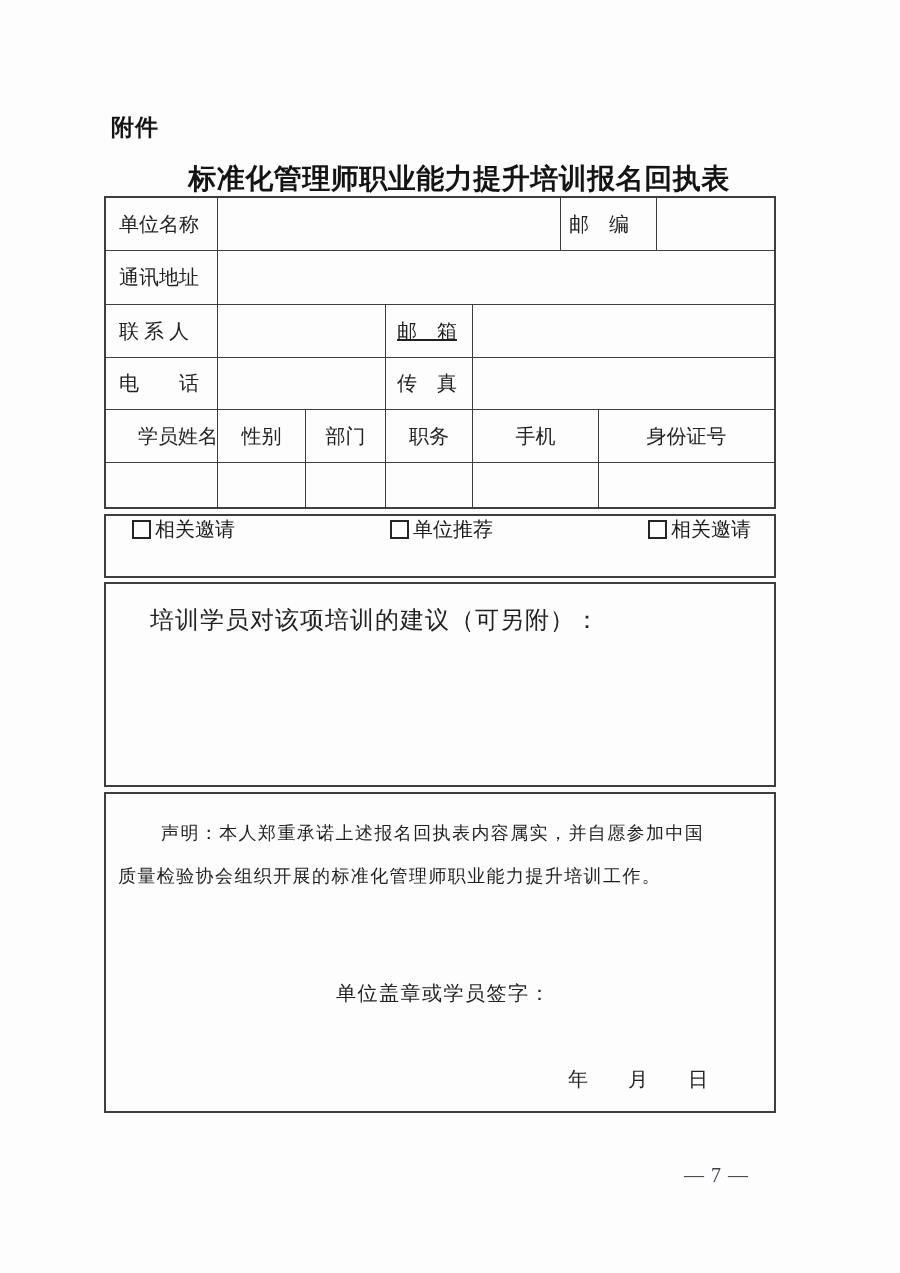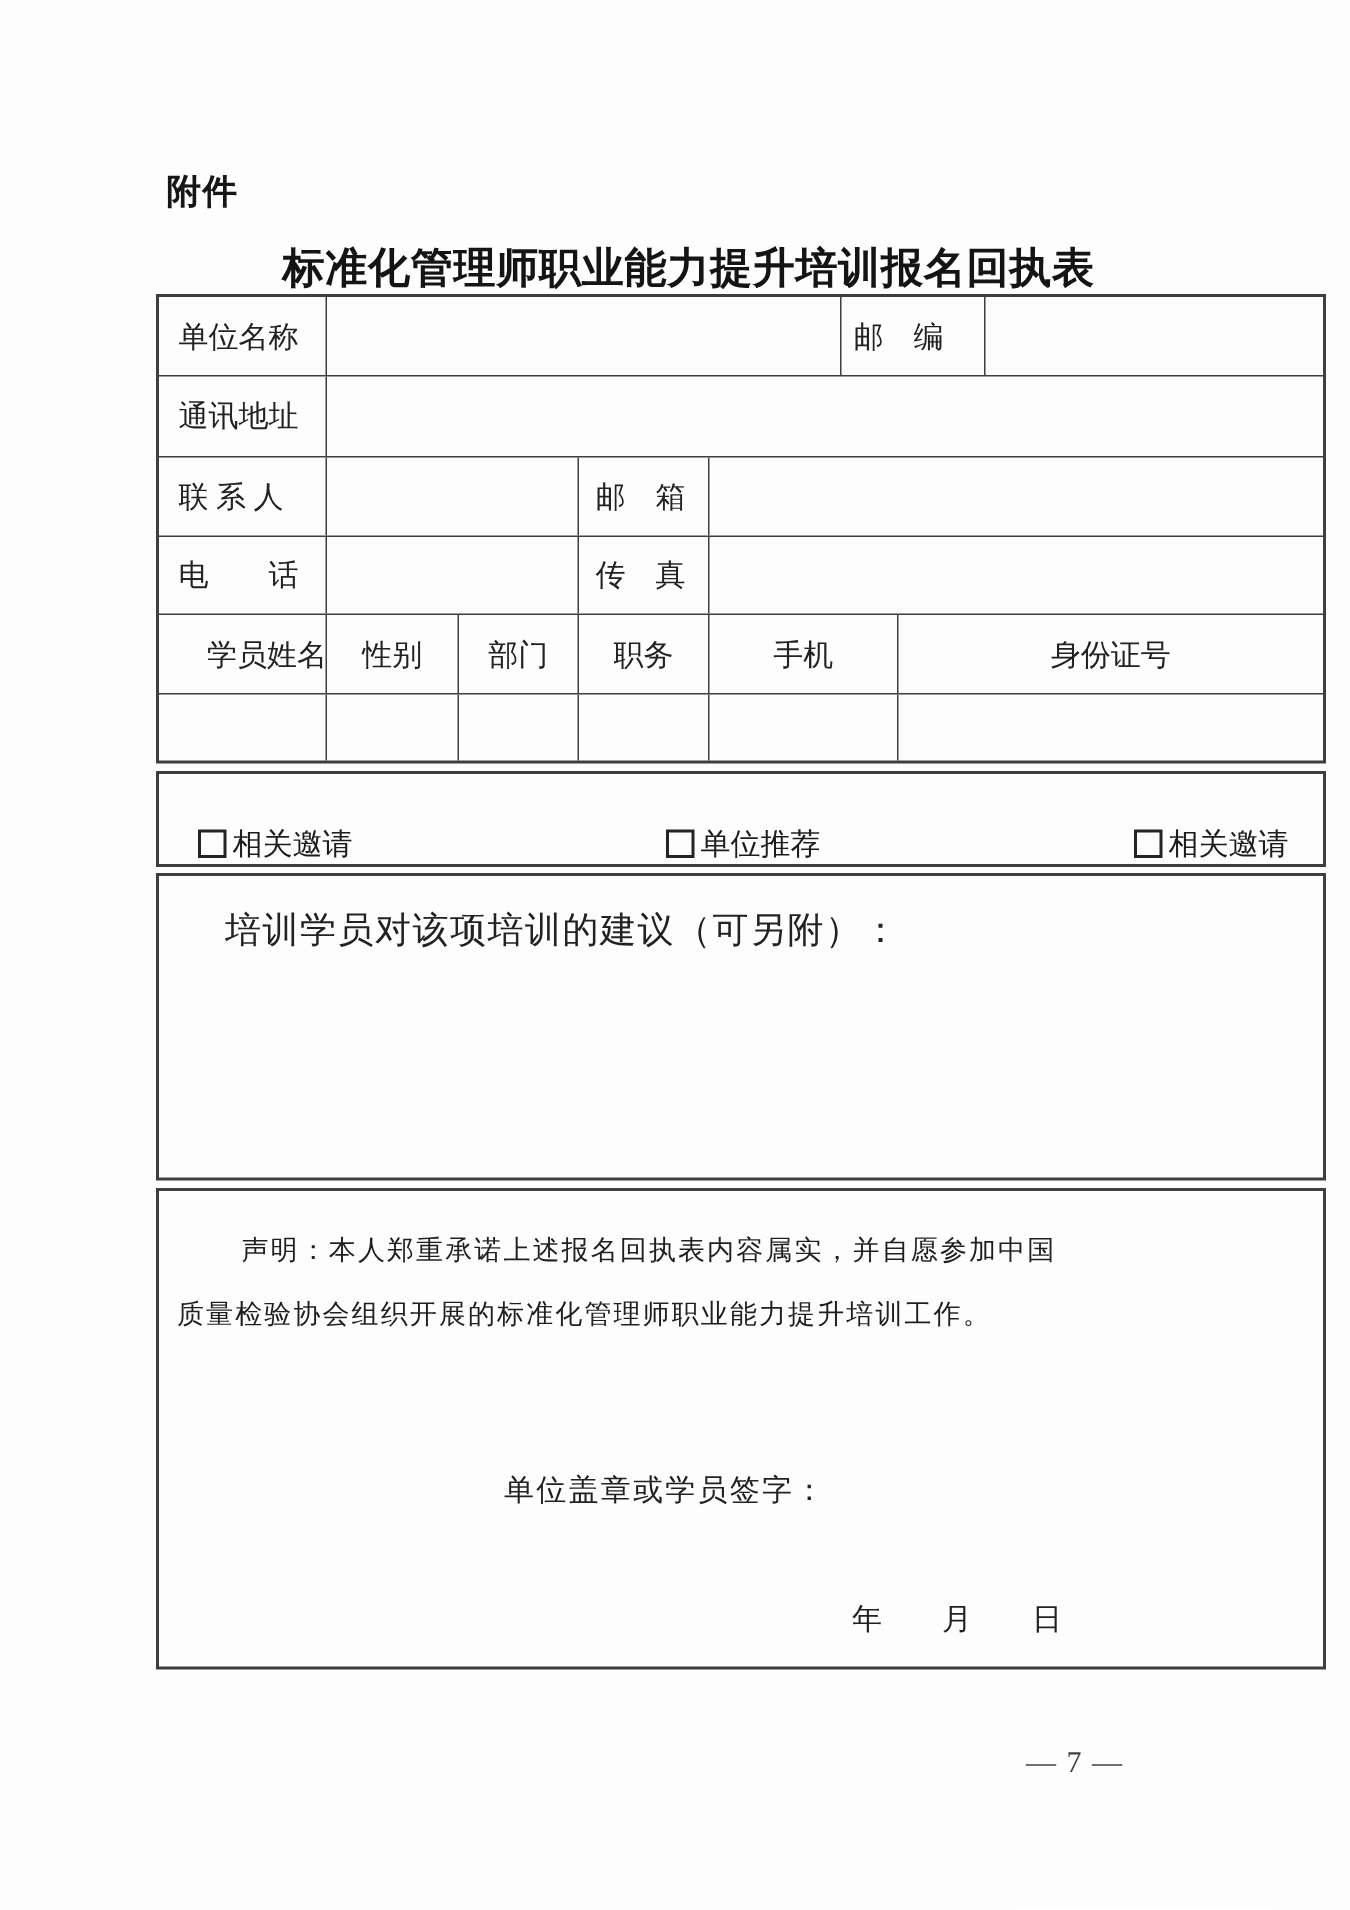--- a/index.html
+++ b/index.html
@@ -12,39 +12,39 @@
     position:absolute;left:111px;top:112px;
     font-family:"Liberation Sans","DejaVu Sans",sans-serif;
     font-weight:700;font-size:23px;letter-spacing:1px;color:#161616;
   }
   .doc-title{
     position:absolute;left:0;right:0;top:160px;text-align:center;padding-left:18px;
     font-family:"Liberation Sans","DejaVu Sans",sans-serif;
     font-weight:700;font-size:28px;letter-spacing:0.5px;color:#141414;
   }
   .box{
-    position:absolute;left:104px;width:780px;box-sizing:border-box;
+    position:absolute;left:104px;width:672px;box-sizing:border-box;
     border:2px solid #3e3e42;background:#fdfdfe;
   }
   .boxA{top:196px;}
   .boxB{top:514px;height:64px;display:flex;align-items:stretch;}
   .boxC{top:582px;height:205px;}
   .boxD{top:792px;height:321px;}
   .row{display:flex;border-bottom:1px solid #3e3e42;}
   .row:last-child{border-bottom:none;}
   .cell{
     box-sizing:border-box;flex:none;border-right:1px solid #3e3e42;
     display:flex;align-items:center;font-size:20px;color:#222;
     overflow:hidden;white-space:nowrap;
   }
   .cell:last-child{border-right:none;flex:1;}
   .lbl{padding-left:13px;}
   .ctr{justify-content:center;}
   .opts{
-    flex:1;display:flex;align-items:flex-end;justify-content:space-between;
+    flex:1;display:flex;align-items:flex-start;justify-content:space-between;
     padding:0 23px 0 26px;font-size:20px;
   }
   .opt{display:flex;align-items:center;}
   .cbx{
     display:inline-block;width:15px;height:15px;box-sizing:content-box;
     border:2px solid #242428;margin-right:4px;background:#fdfdfe;
   }
   .suggest{padding:20px 14px 0 44px;font-size:24px;letter-spacing:1px;color:#222;}
   .decl{
     margin:18px 12px 0 12px;font-size:18px;line-height:43px;letter-spacing:1.4px;
@@ -74,21 +74,21 @@
     </div>
 
     <div class="row" style="height:53px;">
       <div class="cell lbl" style="width:112px;">通讯地址</div>
       <div class="cell"></div>
     </div>
 
     <div class="row" style="height:52px;">
       <div class="cell lbl" style="width:112px;">联 系 人</div>
       <div class="cell" style="width:168px;"></div>
-      <div class="cell" style="width:87px;padding-left:11px;">邮　箱</div>
+      <div class="cell" style="width:87px;padding-left:11px;text-decoration:underline;">邮　箱</div>
       <div class="cell"></div>
     </div>
 
     <div class="row" style="height:51px;">
       <div class="cell lbl" style="width:112px;">电　　话</div>
       <div class="cell" style="width:168px;"></div>
       <div class="cell" style="width:87px;padding-left:11px;">传　真</div>
       <div class="cell"></div>
     </div>
 

